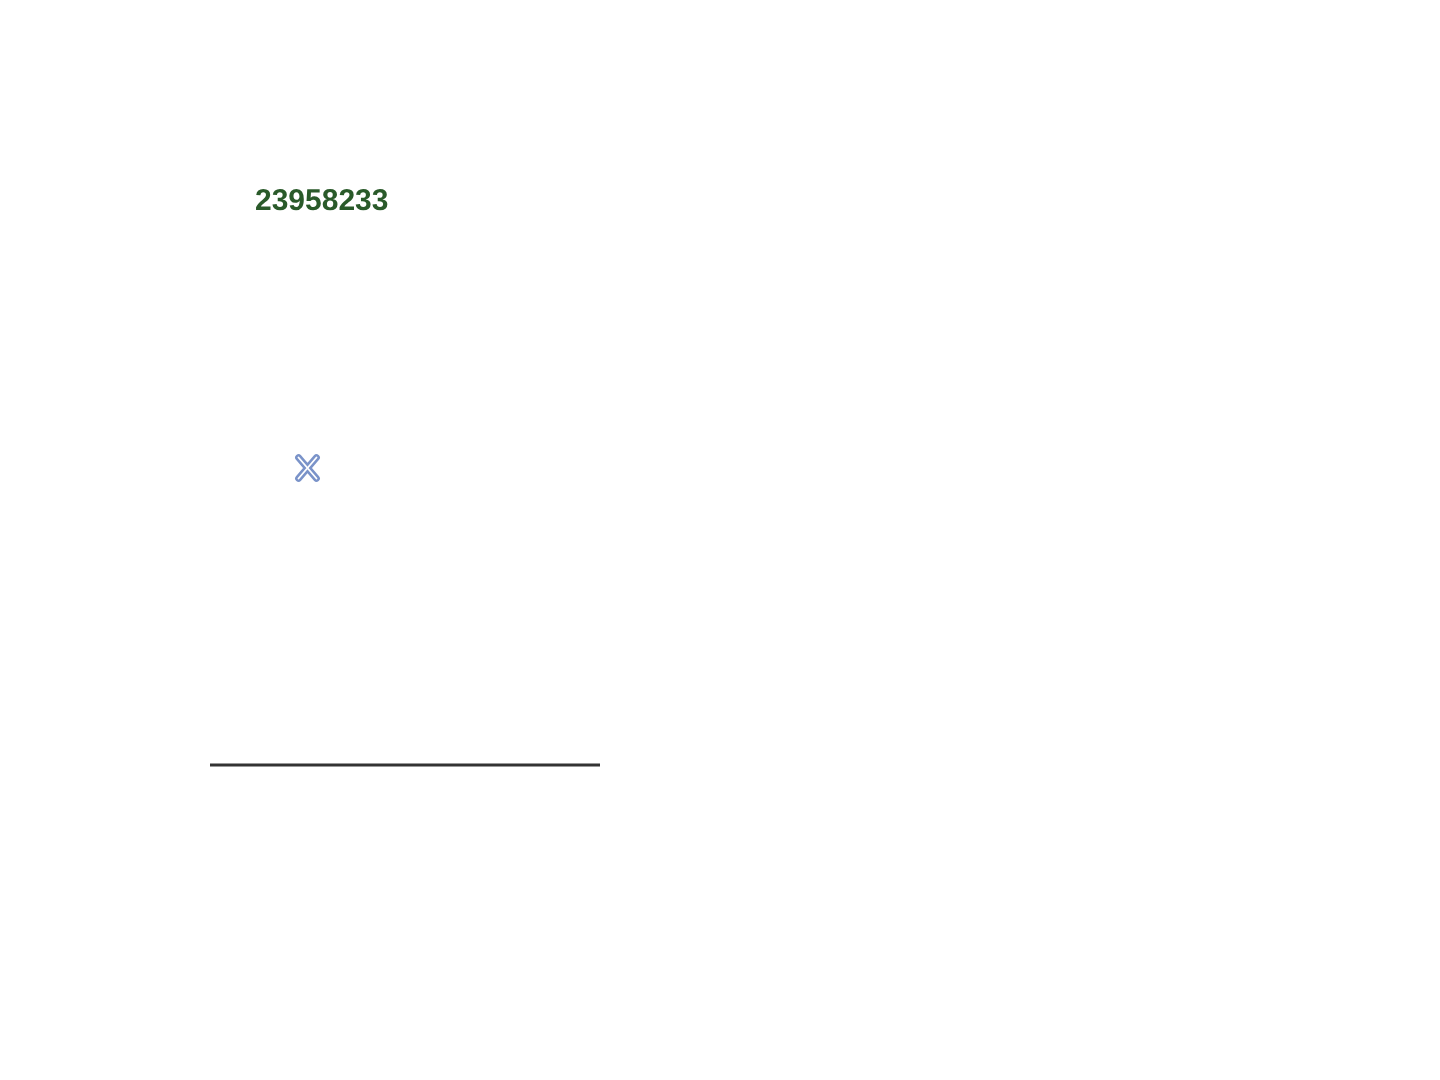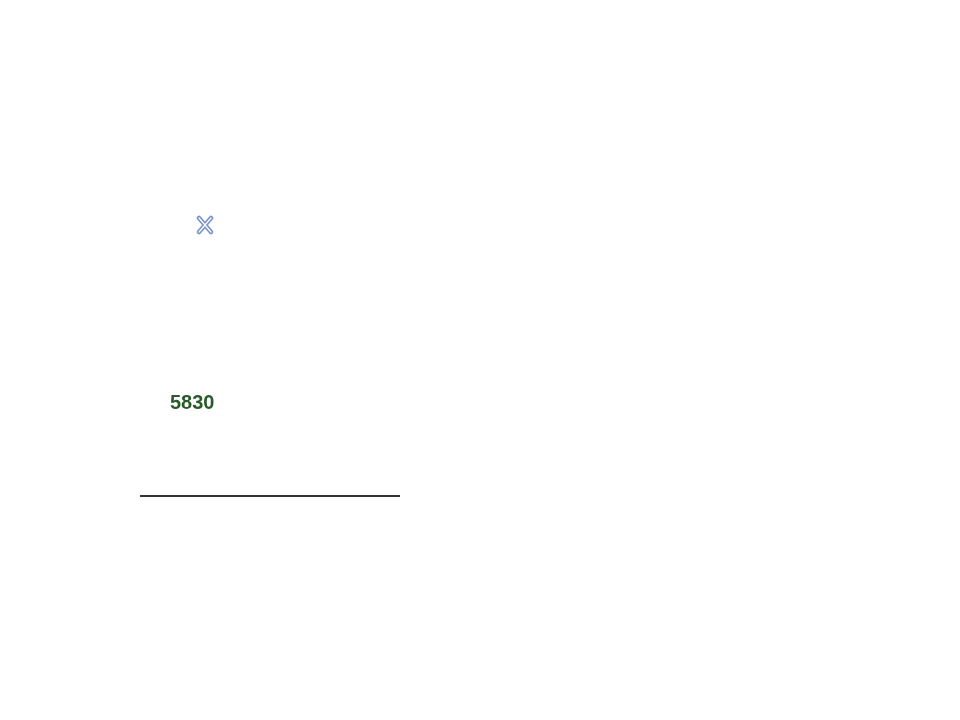--- a/index.html
+++ b/index.html
@@ -46,31 +46,31 @@
     margin: 0 4px;
   }
   .x-icon svg { display: block; }
   .spacer-w { display: inline-block; }
 </style>
 </head>
 <body>
 
 <div class="container">
 
+  <div class="multiplicand">23958233</div>
 
   <div class="operator-row">
     <span class="x-icon">
       <svg width="18" height="20" viewBox="0 0 18 20">
         <path d="M3 3 L15 17 M15 3 L3 17" stroke="#7a93c9" stroke-width="4.5" fill="none" stroke-linecap="round"></path>
         <path d="M3 3 L15 17 M15 3 L3 17" stroke="#ffffff" stroke-width="1.2" fill="none" stroke-linecap="round"></path>
       </svg>
     </span>
   </div>
 
-  <div class="multiplier">5830</div>
 
   <div class="rule"></div>
 
   
   <div class="partial-line">
     <span class="spacer-w" style="width:16px"></span>
     
     
     
     <span class="spacer-w" style="width:24px"></span>

